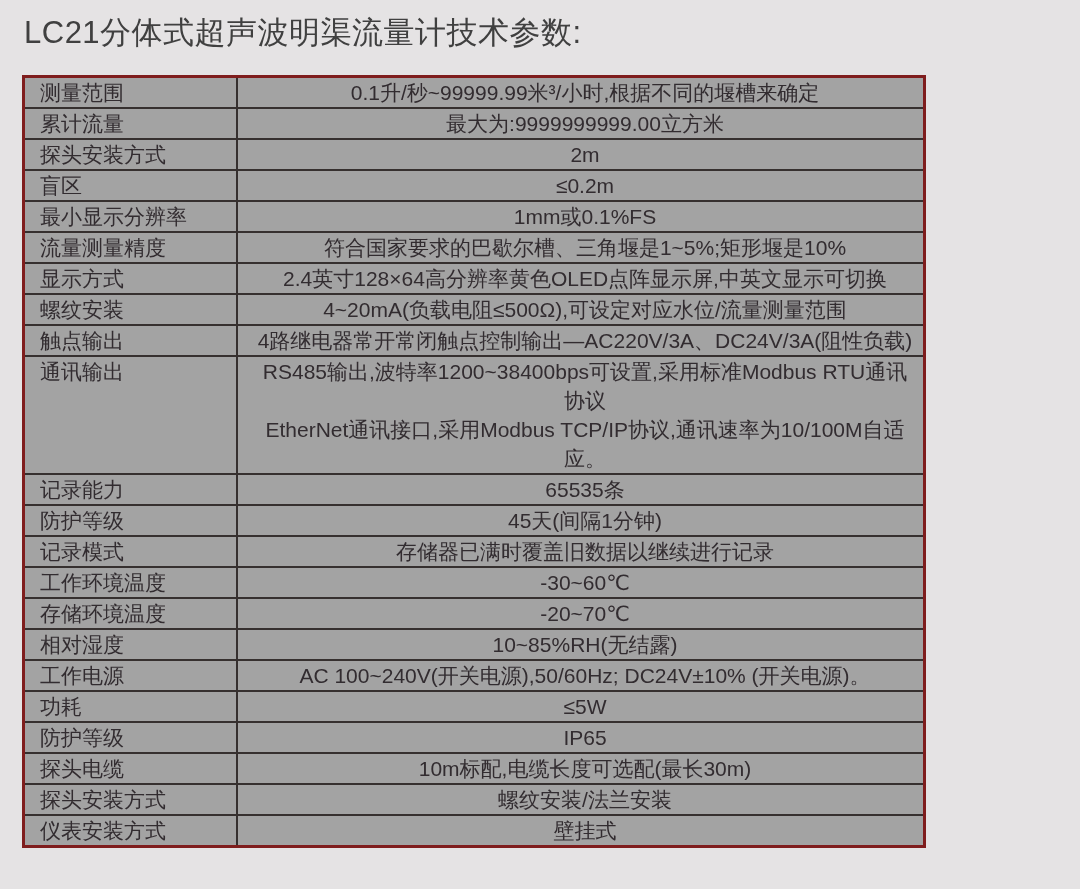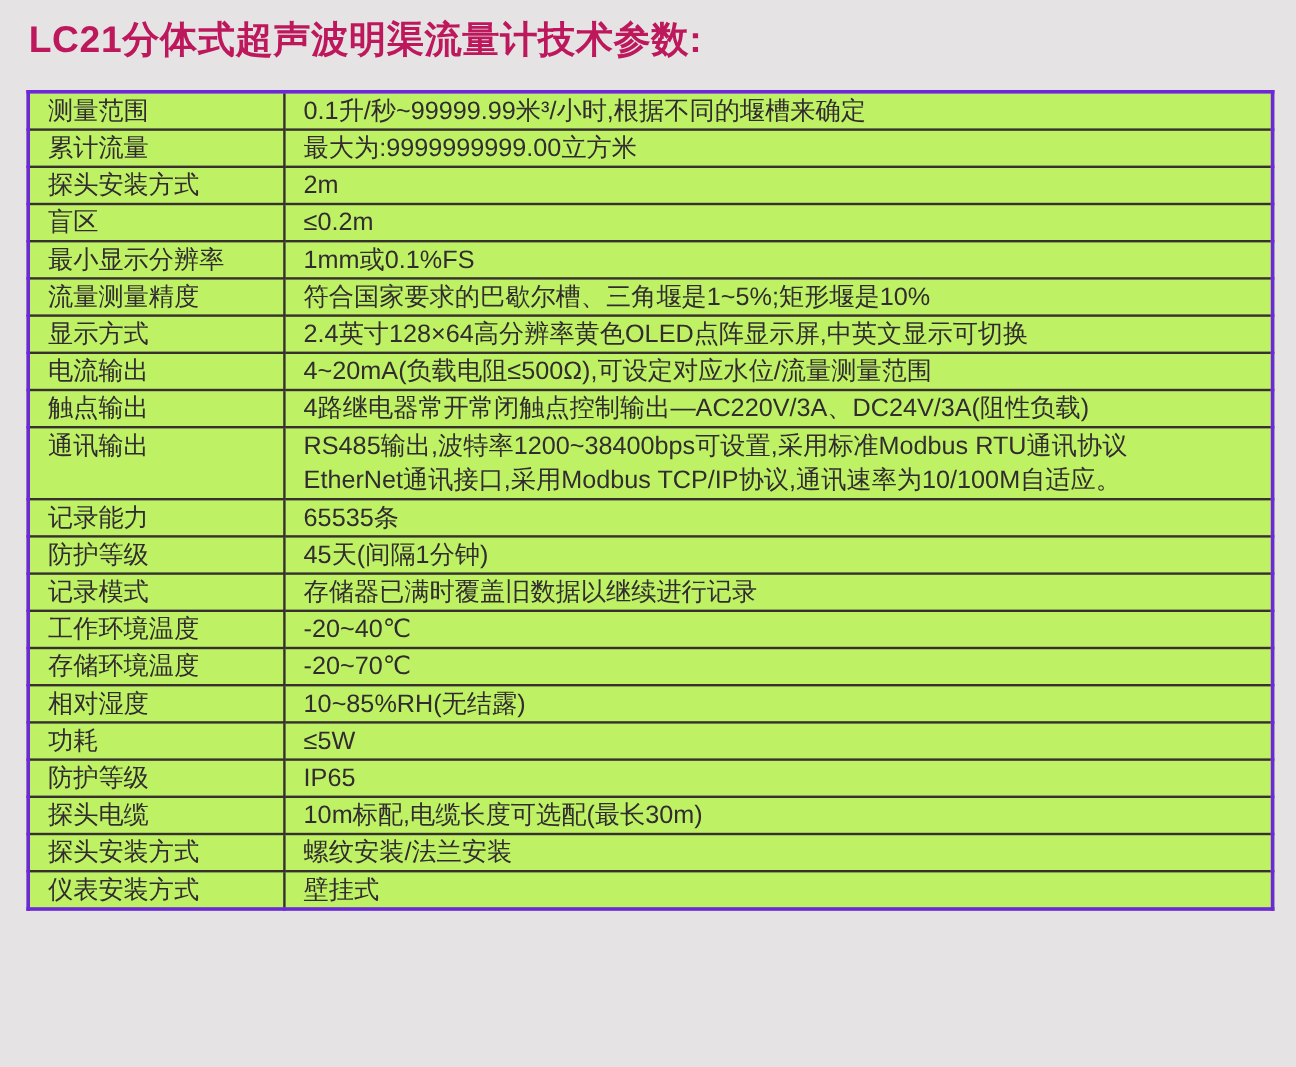--- a/index.html
+++ b/index.html
@@ -11,47 +11,48 @@
     height: 889px;
     background: #e5e3e4;
     font-family: "Liberation Sans", "DejaVu Sans", sans-serif;
     color: #322c30;
     overflow: hidden;
   }
   .page-title {
     margin: 14px 0 0 24px;
     font-size: 31px;
     line-height: 38px;
-    font-weight: bold;
-    color: #be185d;
+    font-weight: normal;
+    color: #404040;
     letter-spacing: 0.5px;
   }
   table.spec-table {
     border-collapse: collapse;
     table-layout: fixed;
-    width: 1040px;
+    width: 904px;
     margin: 23px 22px 0 22px;
-    border: 3px solid #6d28d9;
-    background: #bef264;
+    border: 3px solid #7f1d1d;
+    background: #a3a3a3;
   }
   table.spec-table td {
     border: 2px solid #36302f;
     font-size: 21px;
     line-height: 29px;
     padding: 0 6px 0 15px;
     vertical-align: top;
     white-space: pre-line;
     overflow: hidden;
     color: #322c30;
   }
   td.label-cell {
     width: 190px;
   }
   td.value-cell {
     padding-left: 14px;
+    text-align: center;
   }
 </style>
 </head>
 <body>
 
 <h1 class="page-title">LC21分体式超声波明渠流量计技术参数:</h1>
 
 <table class="spec-table">
   <tbody>
     <tr>
@@ -76,21 +77,21 @@
     </tr>
     <tr>
       <td class="label-cell">流量测量精度</td>
       <td class="value-cell">符合国家要求的巴歇尔槽、三角堰是1~5%;矩形堰是10%</td>
     </tr>
     <tr>
       <td class="label-cell">显示方式</td>
       <td class="value-cell">2.4英寸128×64高分辨率黄色OLED点阵显示屏,中英文显示可切换</td>
     </tr>
     <tr>
-      <td class="label-cell">电流输出</td>
+      <td class="label-cell">螺纹安装</td>
       <td class="value-cell">4~20mA(负载电阻≤500Ω),可设定对应水位/流量测量范围</td>
     </tr>
     <tr>
       <td class="label-cell">触点输出</td>
       <td class="value-cell">4路继电器常开常闭触点控制输出—AC220V/3A、DC24V/3A(阻性负载)</td>
     </tr>
     <tr>
       <td class="label-cell">通讯输出</td>
       <td class="value-cell">RS485输出,波特率1200~38400bps可设置,采用标准Modbus RTU通讯协议
 EtherNet通讯接口,采用Modbus TCP/IP协议,通讯速率为10/100M自适应。</td>
@@ -102,29 +103,33 @@
     <tr>
       <td class="label-cell">防护等级</td>
       <td class="value-cell">45天(间隔1分钟)</td>
     </tr>
     <tr>
       <td class="label-cell">记录模式</td>
       <td class="value-cell">存储器已满时覆盖旧数据以继续进行记录</td>
     </tr>
     <tr>
       <td class="label-cell">工作环境温度</td>
-      <td class="value-cell">-20~40℃</td>
+      <td class="value-cell">-30~60℃</td>
     </tr>
     <tr>
       <td class="label-cell">存储环境温度</td>
       <td class="value-cell">-20~70℃</td>
     </tr>
     <tr>
       <td class="label-cell">相对湿度</td>
       <td class="value-cell">10~85%RH(无结露)</td>
+    </tr>
+    <tr>
+      <td class="label-cell">工作电源</td>
+      <td class="value-cell">AC 100~240V(开关电源),50/60Hz; DC24V±10% (开关电源)。</td>
     </tr>
     <tr>
       <td class="label-cell">功耗</td>
       <td class="value-cell">≤5W</td>
     </tr>
     <tr>
       <td class="label-cell">防护等级</td>
       <td class="value-cell">IP65</td>
     </tr>
     <tr>

